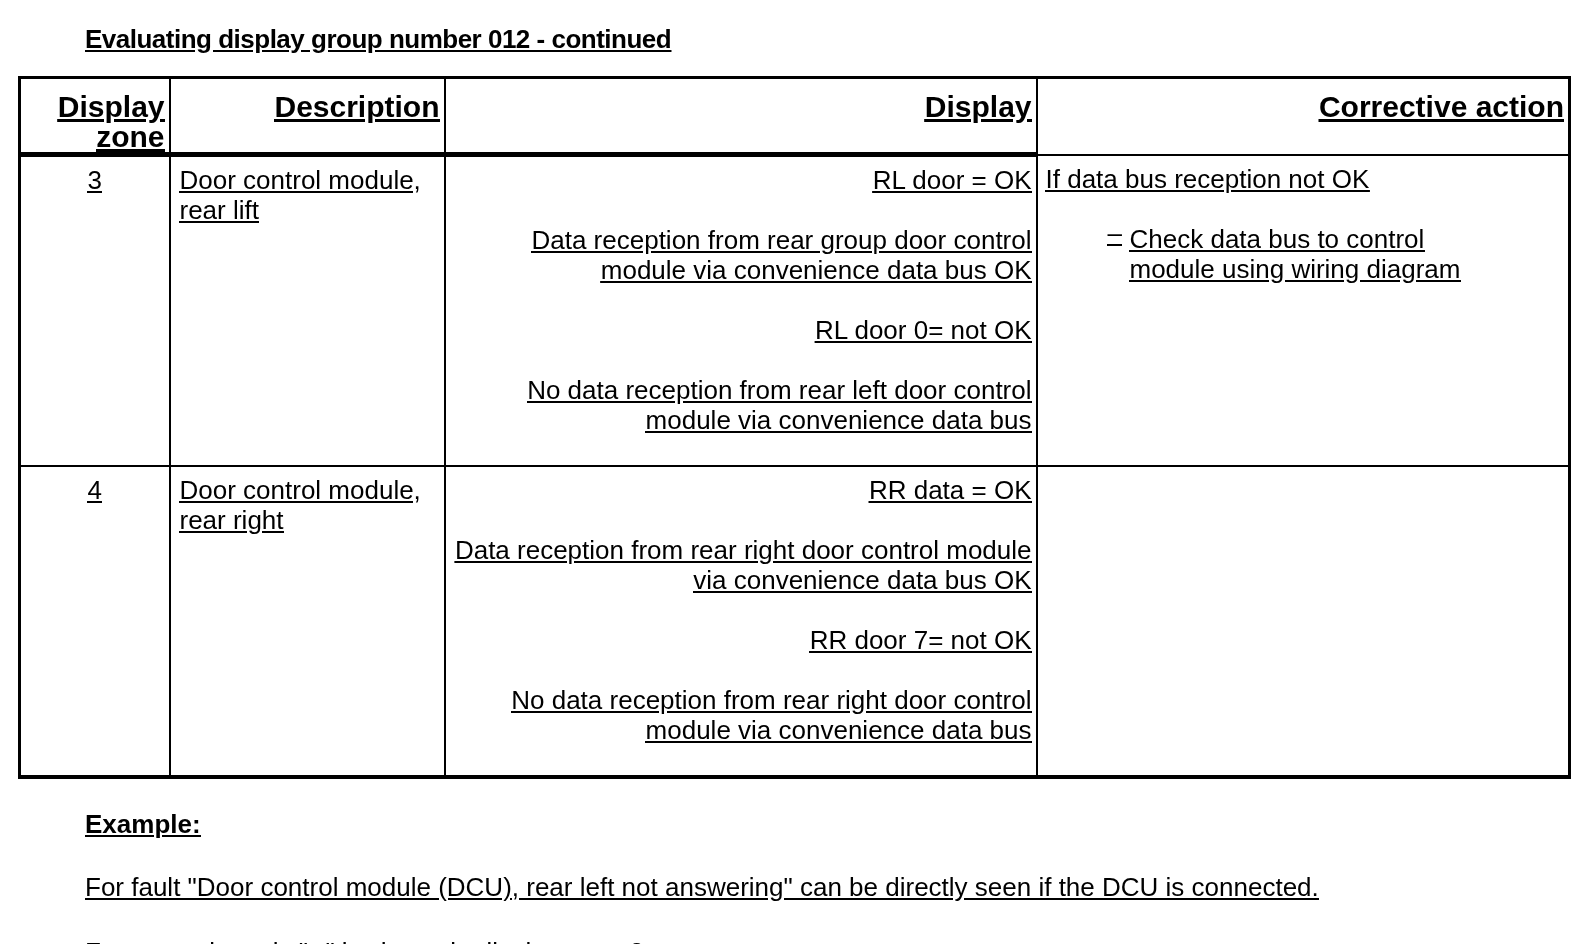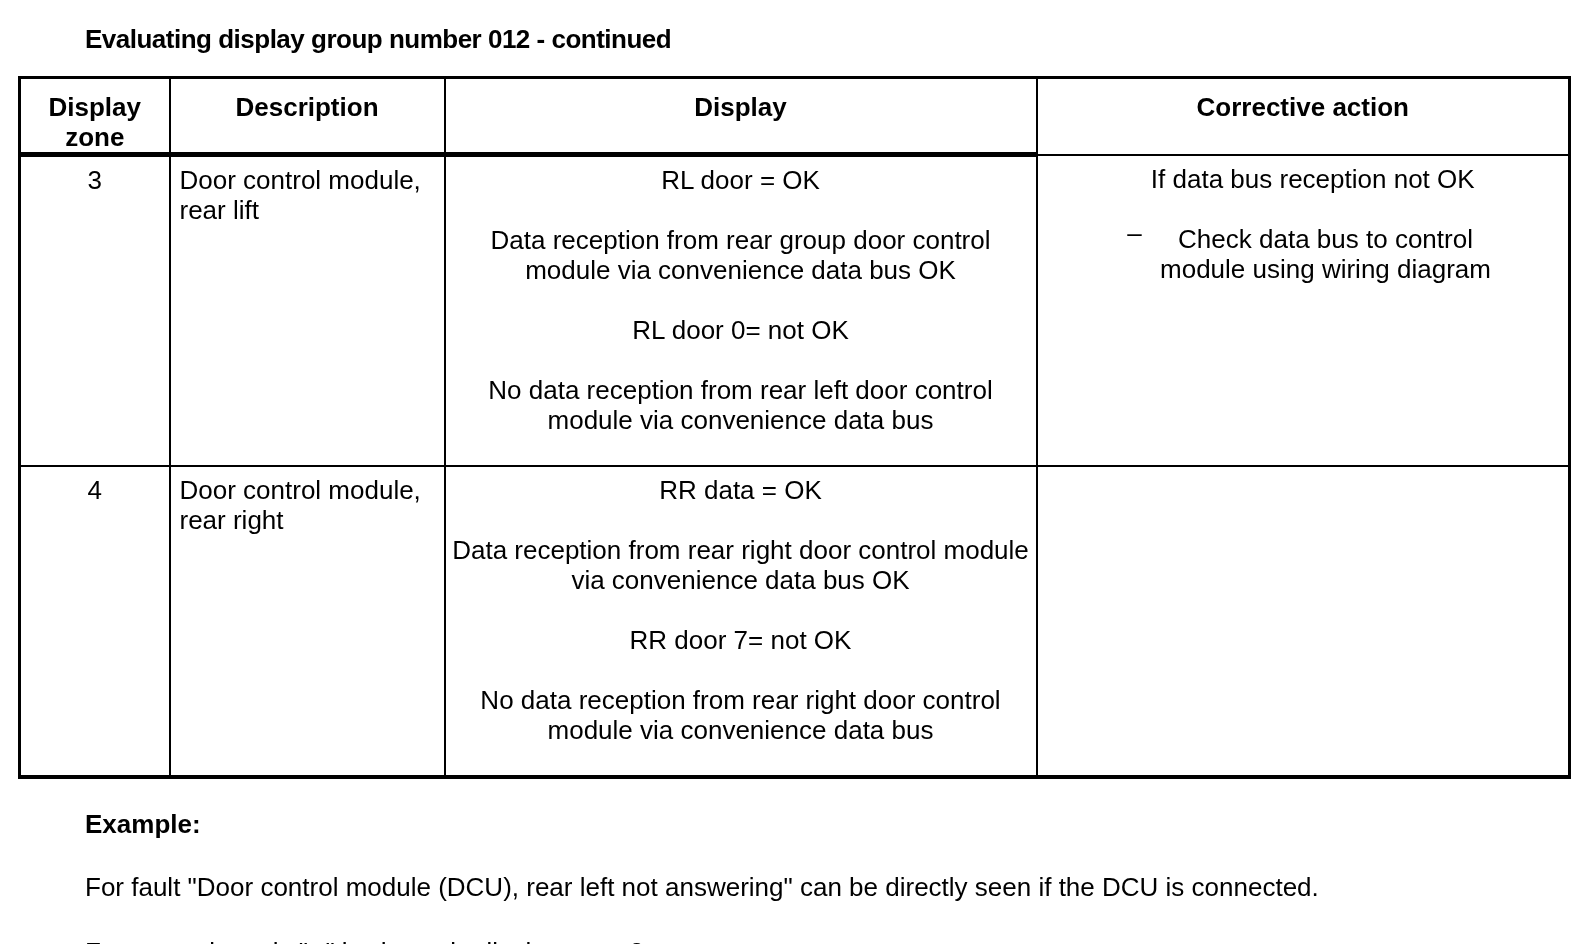--- a/index.html
+++ b/index.html
@@ -1,15 +1,15 @@
 <!DOCTYPE html>
 <html><head>
 <meta charset="utf-8">
 <style>
-  * { box-sizing: border-box; }
+  * { box-sizing: border-box; text-decoration: underline; }
   html, body {
     margin: 0;
     padding: 0;
     background: #ffffff;
     color: #000000;
     font-family: "Liberation Sans", "DejaVu Sans", sans-serif;
     font-size: 26px;
     line-height: 30px;
   }
   .page {
@@ -38,44 +38,44 @@
   col.c-desc   { width: 275px; }
   col.c-disp   { width: 592px; }
   col.c-action { width: 533px; }
   th, td {
     border: 2px solid #000;
     vertical-align: top;
   }
   th {
     height: 75px;
     padding: 13px 4px 0;
-    text-align: center;
+    text-align: right;
     font-weight: bold;
-    font-size: 26px;
+    font-size: 30px;
     border-bottom-width: 5px;
   }
   th:last-child { border-bottom-width: 2px; }
   tr.row-a td { height: 292px; }
   tr.row-b td { height: 294px; }
   td.zone-cell {
     text-align: center;
     padding-top: 8px;
   }
   td.desc-cell {
     padding: 8px 12px 0 9px;
     text-align: left;
   }
   td.display-cell {
     padding: 8px 4px 0;
-    text-align: center;
+    text-align: right;
   }
   td.display-cell p { margin: 0 0 30px; }
   td.action-cell {
-    padding: 8px 4px 0 24px;
-    text-align: center;
+    padding: 8px 4px 0 8px;
+    text-align: left;
   }
   td.action-cell .intro { margin: 0 0 30px; }
   .step {
     display: flex;
     margin-left: 62px;
   }
   .dash {
     width: 22px;
     flex: none;
     transform: translateY(-6px);

